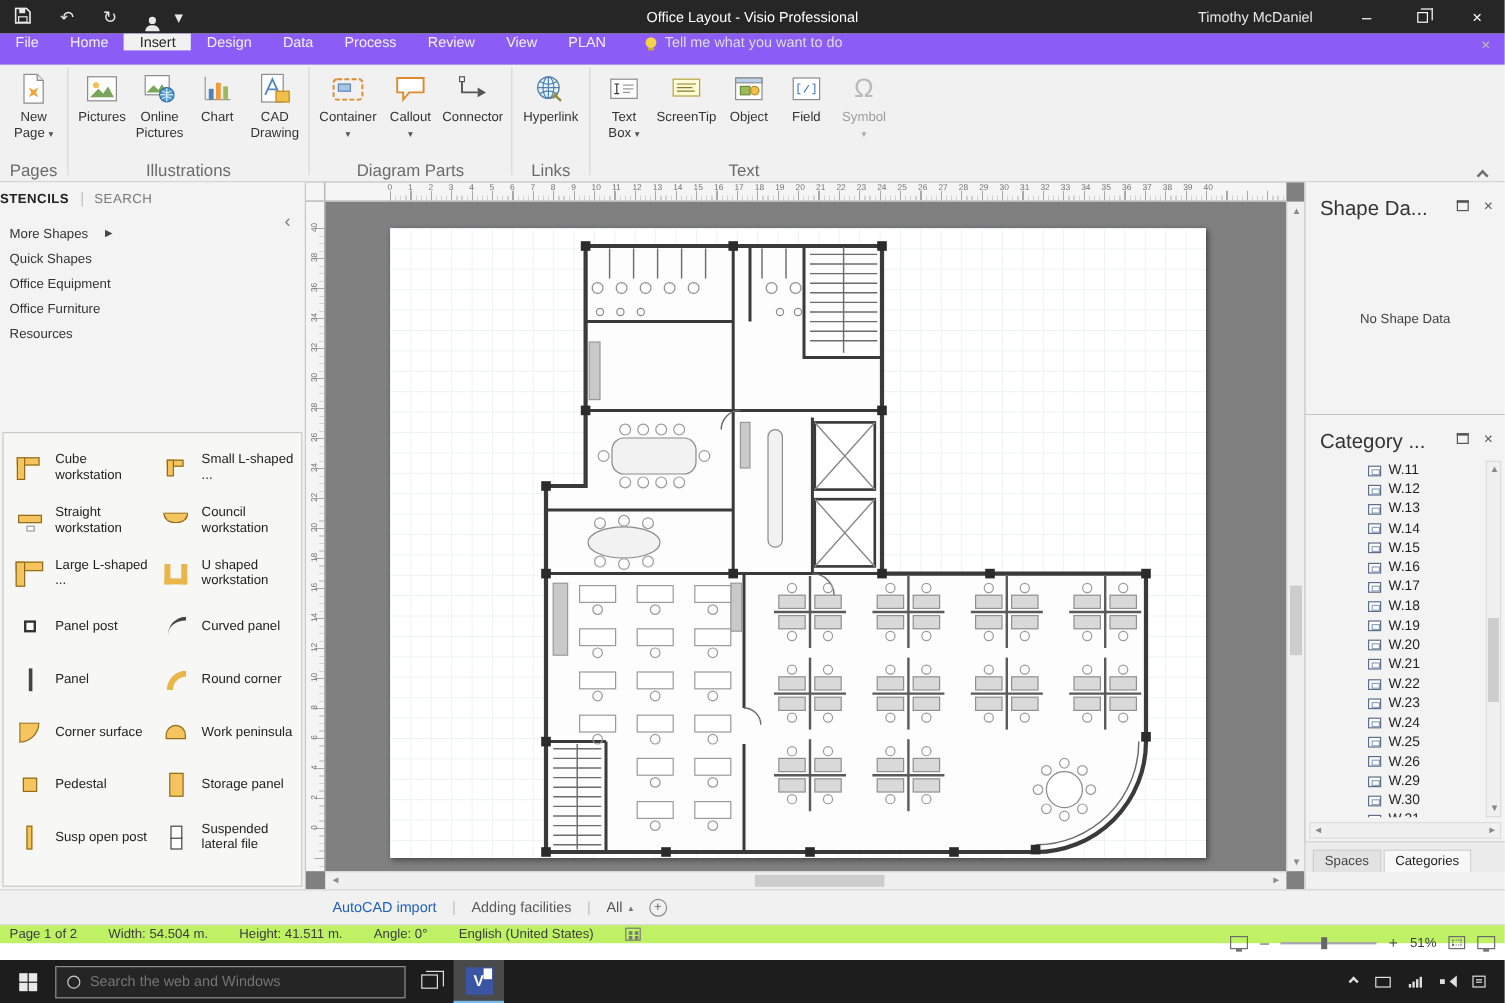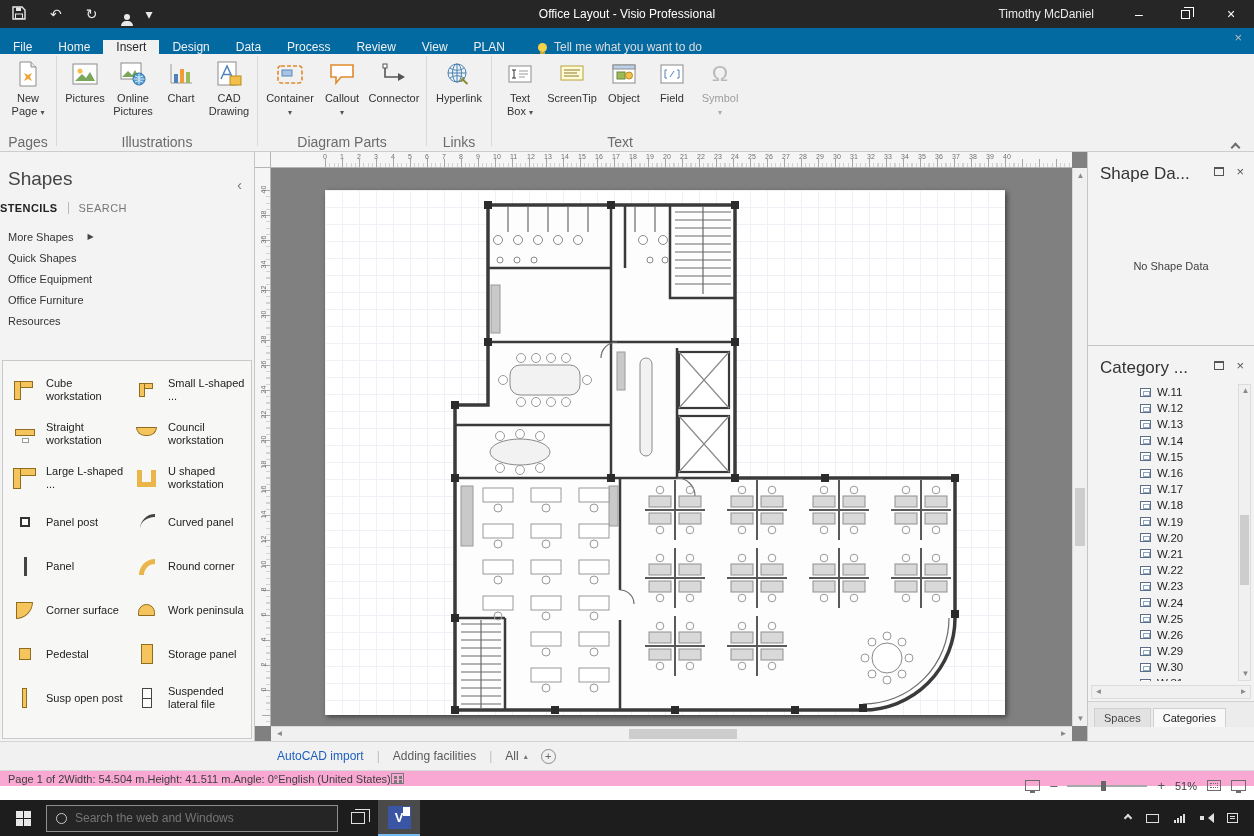--- a/index.html
+++ b/index.html
@@ -14,21 +14,21 @@
   #user-name{position:absolute;right:160px;color:#e8e8e8;font-size:12px}
   .winctl{position:absolute;right:0;top:0;height:28px;display:flex;z-index:2}
   .winbtn{width:46px;height:28px;display:flex;align-items:center;justify-content:center;color:#fff;font-size:14px}
   .restore-ic{width:9px;height:9px;border:1px solid #fff;position:relative}
   .restore-ic::before{content:"";position:absolute;left:2px;top:-4px;width:9px;height:9px;border:1px solid #fff;border-bottom:none;border-left:none}
   .person-ic{width:12px;height:12px;position:relative}
   .person-ic::before{content:"";position:absolute;left:3px;top:0;width:6px;height:6px;border-radius:50%;background:#e8e8e8}
   .person-ic::after{content:"";position:absolute;left:0;top:7px;width:12px;height:5px;border-radius:6px 6px 0 0;background:#e8e8e8}
 
   
-  #tabrow{position:absolute;top:28px;left:0;right:0;height:26px;background:#0369a1;display:flex;align-items:flex-end}
+  #tabrow{position:absolute;top:28px;left:0;right:0;height:26px;background:#8b5cf6;display:flex;align-items:flex-start}
   .rtab{padding:0 13px;display:flex;align-items:center;font-size:12px;color:#f0f0f0;cursor:default}
   .rtab.active{background:#f1f1f1;color:#262626}
   #tellme{display:flex;align-items:center;gap:7px;margin-left:20px;color:#dcdcdc;font-size:12px}
   .bulb{width:9px;height:9px;border-radius:50%;background:#f7d148;position:relative}
   .bulb::after{content:"";position:absolute;left:2px;top:9px;width:5px;height:2px;background:#c9a92f}
   #tabrow-close{position:absolute;right:12px;top:30px;color:#bdbdbd;font-size:13px}
 
   
   #ribbon{position:absolute;top:54px;left:0;right:0;height:98px;background:#f1f1f1;border-bottom:1px solid #cdcdcd}
   .rgroup{position:relative;height:98px;display:inline-block;vertical-align:top}
@@ -132,21 +132,21 @@
   
   #pagetabs{position:absolute;top:741px;left:0;right:0;height:29px;background:#f1f1f1;border-top:1px solid #d4d4d4;display:flex;align-items:center;padding-left:277px;gap:13px;font-size:12px}
   .ptab{color:#5a5a5a}
   .ptab.active{color:#1e5fbf}
   .ptab-sep{color:#bdbdbd}
   .all-btn{color:#555;display:flex;gap:5px;align-items:center}
   .all-btn .up{font-size:8px;color:#777}
   .addpage{width:15px;height:15px;border:1px solid #8a8a8a;border-radius:50%;display:flex;align-items:center;justify-content:center;font-size:11px;color:#666;line-height:1}
 
   
-  #statusbar{position:absolute;top:770px;left:0;right:0;height:16px;background:#f9a8d4;border-top:1px solid #d9d9d9;font-size:11px;color:#3d3d3d;display:flex;align-items:center;padding-left:8px;}
+  #statusbar{position:absolute;top:770px;left:0;right:0;height:16px;background:#bef264;border-top:1px solid #d9d9d9;font-size:11px;color:#3d3d3d;display:flex;align-items:center;padding-left:8px;gap:26px}
   .macro-ic{width:13px;height:11px;border:1px solid #7a7a7a;position:relative}
   .macro-ic::before{content:"";position:absolute;left:2px;top:2px;width:3px;height:3px;background:#7a7a7a;box-shadow:5px 0 0 #7a7a7a,0 4px 0 #7a7a7a,5px 4px 0 #7a7a7a}
   #status-right{position:absolute;right:8px;top:0;height:29px;display:flex;align-items:center;gap:10px}
   .monitor-ic{width:15px;height:11px;border:1px solid #6c6c6c;position:relative}
   .monitor-ic::after{content:"";position:absolute;left:4px;bottom:-3px;width:5px;height:2px;background:#6c6c6c}
   .zoomtrack{width:80px;height:2px;background:#a9a9a9;position:relative}
   .zoomthumb{position:absolute;left:34px;top:-4px;width:5px;height:10px;background:#666}
   .zoomsign{color:#555;font-size:13px}
   .fit-ic{width:14px;height:11px;border:1px solid #6c6c6c;position:relative}
   .fit-ic::before{content:"";position:absolute;left:2px;top:2px;right:2px;bottom:2px;border:1px dotted #6c6c6c}
@@ -380,21 +380,20 @@
           <span class="ricon omega">Ω</span>
           <span class="rlabel"><span>Symbol</span><br><span class="caret">▾</span></span>
         </div>
       </div>
       <div class="glabel">Text</div>
     </div>
     <div id="ribbon-collapse"><span class="chev-up"></span></div>
   </div>
 
   <div id="shapes">
-    <div class="shapes-title">Shapes</div>
     <div class="collapse">‹</div>
     <div class="stencil-tabs">
       <span class="stab sel">STENCILS</span>
       <span class="stab-sep"></span>
       <span class="stab unsel">SEARCH</span>
     </div>
     <div id="stencil-nav">
         <div class="nav-row">
           <span>More Shapes</span>
           <span class="nav-arrow">▶</span>

